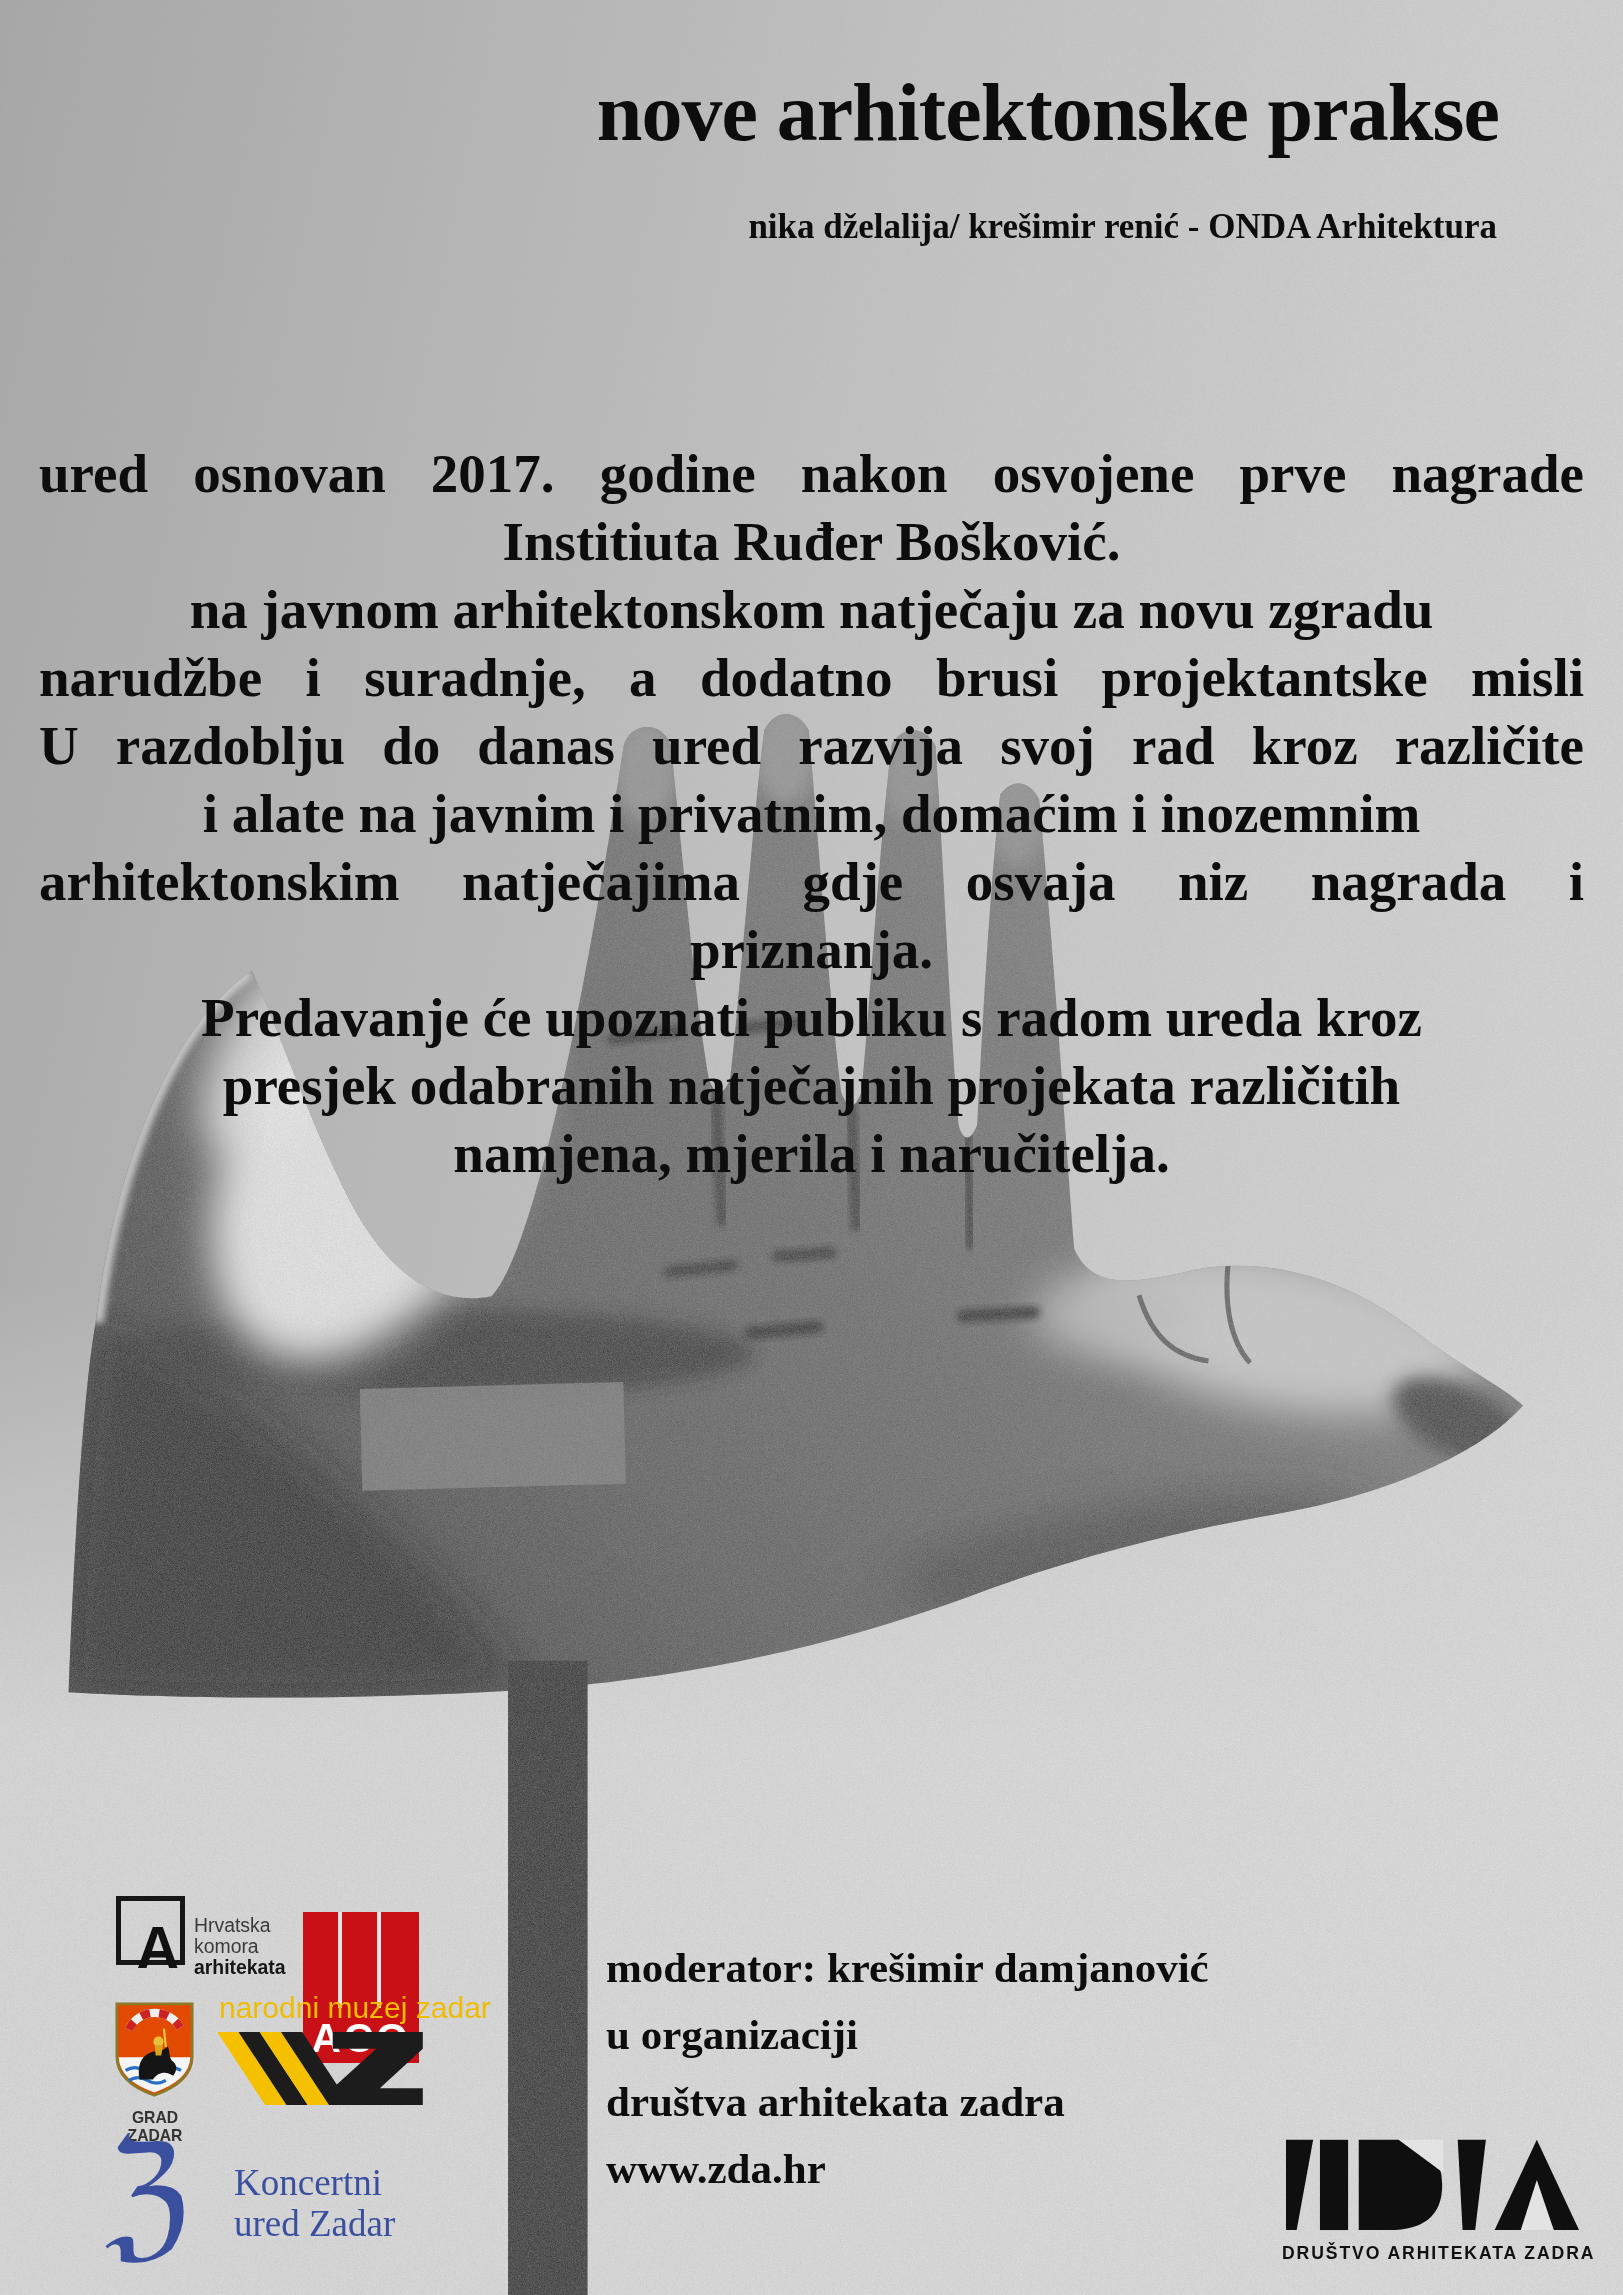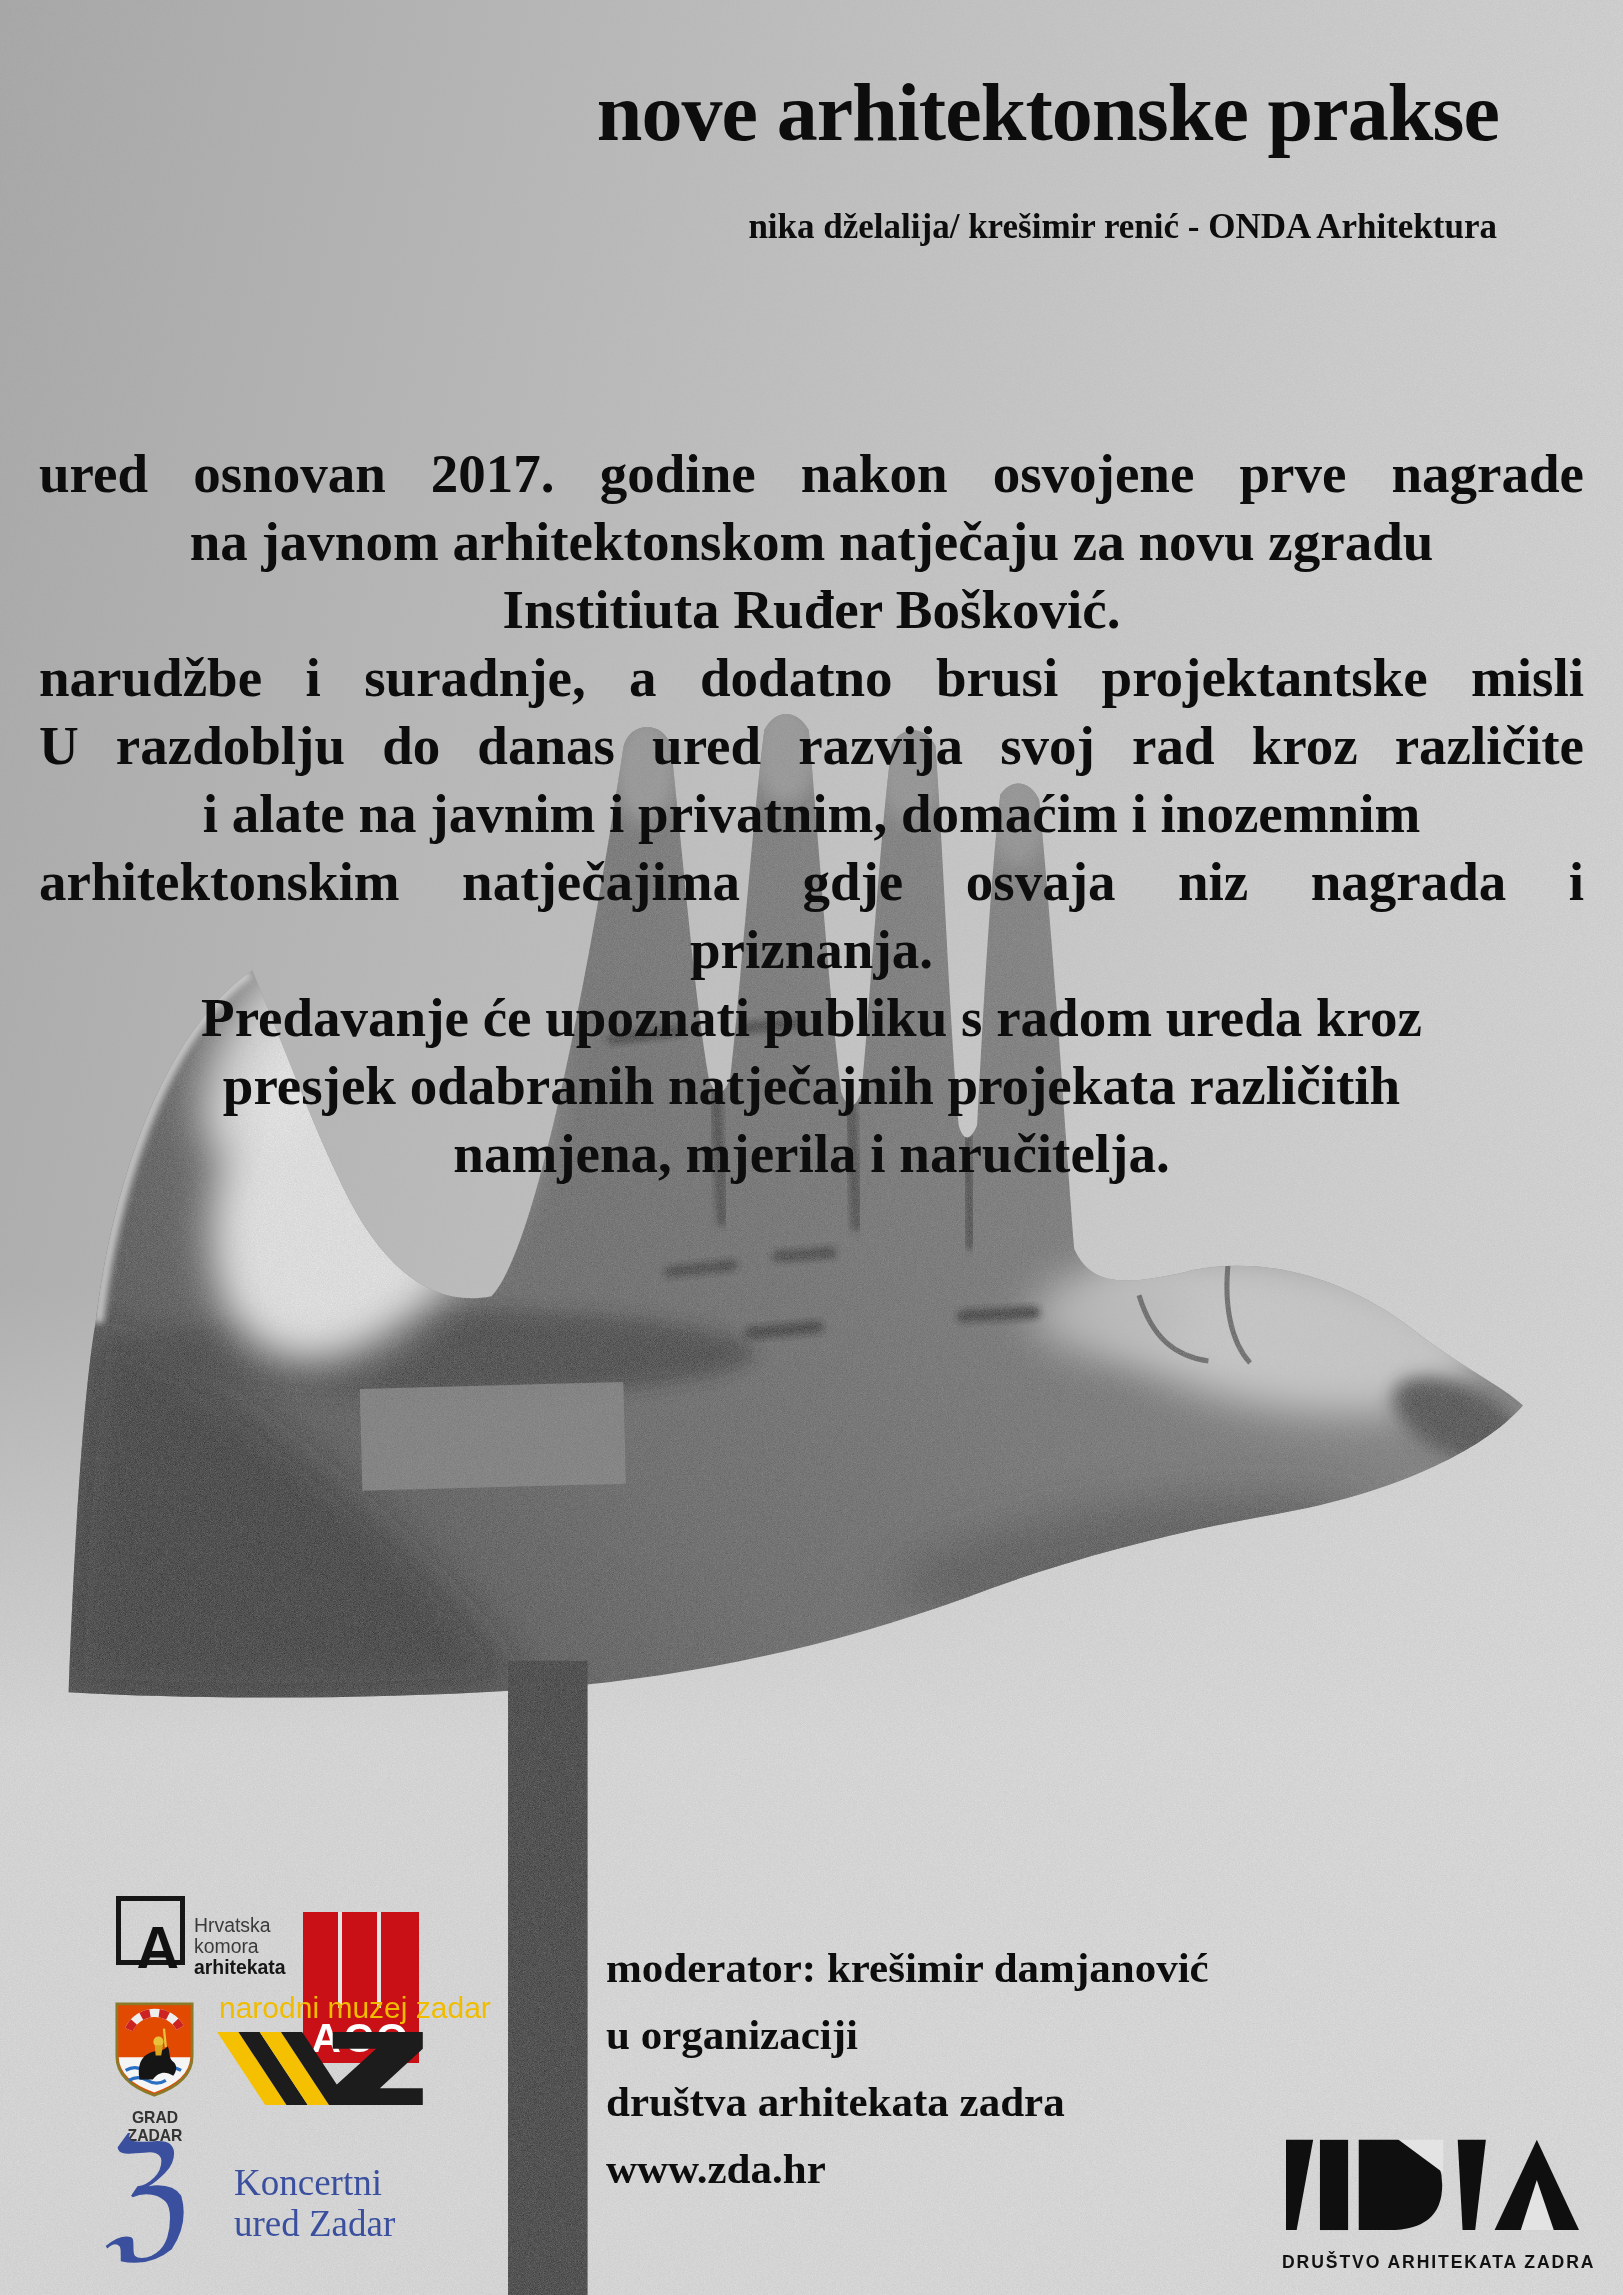--- a/index.html
+++ b/index.html
@@ -49,21 +49,21 @@
   .grad{position:absolute;left:114px;top:2001px;}
   .grad-caption{position:absolute;left:104px;top:2109px;width:102px;text-align:center;
     font-family:"Liberation Sans",sans-serif;font-weight:700;font-size:15.7px;color:#333;}
 
   .kuz-z{position:absolute;left:104px;top:2125px;font-family:"DejaVu Sans","DejaVu Serif",serif;
     font-size:139px;line-height:1;color:#3a4f9e;}
   .kuz-text{position:absolute;left:234px;top:2162px;font-family:"Liberation Serif",serif;
     font-size:37px;line-height:41px;color:#3a4f9e;}
 
   .zda{position:absolute;left:1282px;top:2134px;width:305px;}
-  .zda-caption{margin-top:18px;text-align:center;font-family:"Liberation Sans",sans-serif;
+  .zda-caption{margin-top:9px;text-align:center;font-family:"Liberation Sans",sans-serif;
     font-weight:700;font-size:17.6px;letter-spacing:1.9px;color:#111;white-space:nowrap;}
 </style>
 </head>
 <body>
 
 <div class="page">
 
   <svg class="layer" viewBox="0 0 3508 4961" aria-hidden="true">
     <defs>
       <path id="sil" d="M 148 3658
@@ -173,22 +173,22 @@
       </filter>
     </defs>
     <rect width="3508" height="4961" filter="url(#grainf)"></rect>
   </svg>
 
   <div class="title">nove arhitektonske prakse</div>
   <div class="subtitle">nika dželalija/ krešimir renić - ONDA Arhitektura</div>
 
   <div class="body-block">
     <div class="bl j">ured osnovan 2017. godine nakon osvojene prve nagrade</div>
+    <div class="bl c">Institiuta Ruđer Bošković.</div>
     <div class="bl c">na javnom arhitektonskom natječaju za novu zgradu</div>
-    <div class="bl c">Institiuta Ruđer Bošković.</div>
     <div class="bl j">narudžbe i suradnje, a dodatno brusi projektantske misli</div>
     <div class="bl j">U razdoblju do danas ured razvija svoj rad kroz različite</div>
     <div class="bl c">i alate na javnim i privatnim, domaćim i inozemnim</div>
     <div class="bl j">arhitektonskim natječajima gdje osvaja niz nagrada i</div>
     <div class="bl c">priznanja.</div>
     <div class="bl c">Predavanje će upoznati publiku s radom ureda kroz</div>
     <div class="bl c">presjek odabranih natječajnih projekata različitih</div>
     <div class="bl c">namjena, mjerila i naručitelja.</div>
   </div>
 

